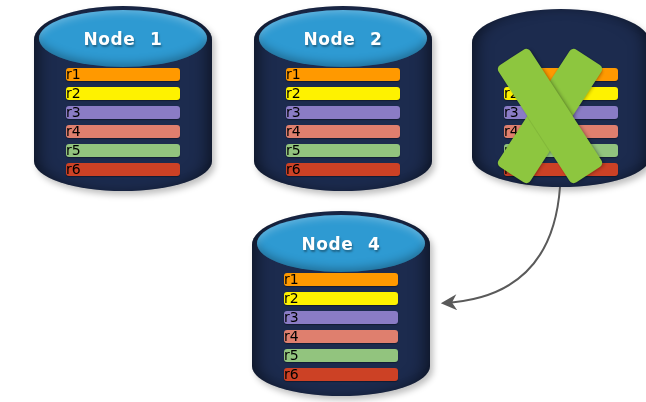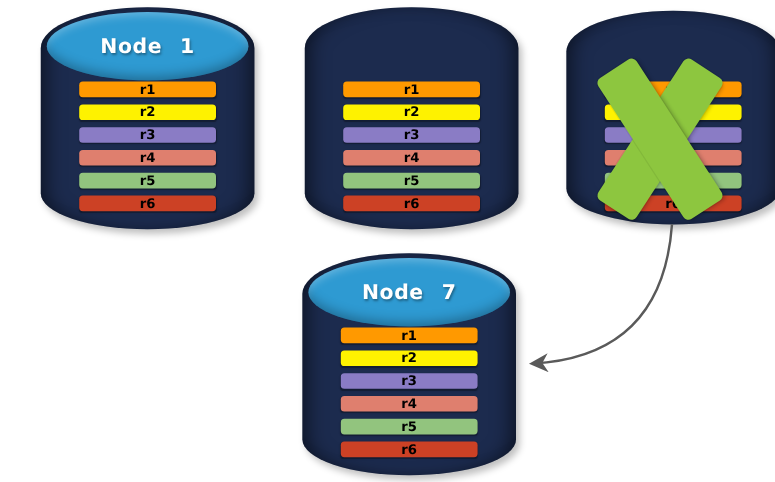--- a/index.html
+++ b/index.html
@@ -54,24 +54,24 @@
   .rows {
     position: absolute; left: 32px; right: 32px; top: 62px;
     display: flex; flex-direction: column; gap: 6px;
     z-index: 1;
   }
   .node-3 .rows { top: 59px; }
   .row {
     height: 13px;
     border-radius: 3px;
     color: var(--row-text, #000000);
-    font-size: 11px;
-    font-weight: bold;
+    font-size: 14px;
+    font-weight: normal;
     line-height: 13px;
-    text-align: center;
+    text-align: left;
     box-shadow: 0 1px 1px rgba(0,0,0,.35);
   }
 
   
   .fail-x {
     position: absolute;
     left: 59px; top: 37px;
     width: 38px; height: 140px;
     z-index: 2;
   }
@@ -109,20 +109,23 @@
       <div class="row" style="background-color: rgb(254, 242, 0);">r2</div>
       <div class="row" style="background-color: rgb(138, 124, 197);">r3</div>
       <div class="row" style="background-color: rgb(223, 127, 110);">r4</div>
       <div class="row" style="background-color: rgb(146, 196, 126);">r5</div>
       <div class="row" style="background-color: rgb(204, 65, 37);">r6</div>
     </div>
   </div>
 
   <div class="node node-2">
     <div class="cyl-body"></div>
+    <div class="cyl-top">
+      <span class="node-title">Node 2</span>
+    </div>
     <div class="rows">
       <div class="row" style="background-color: rgb(255, 153, 0);">r1</div>
       <div class="row" style="background-color: rgb(254, 242, 0);">r2</div>
       <div class="row" style="background-color: rgb(138, 124, 197);">r3</div>
       <div class="row" style="background-color: rgb(223, 127, 110);">r4</div>
       <div class="row" style="background-color: rgb(146, 196, 126);">r5</div>
       <div class="row" style="background-color: rgb(204, 65, 37);">r6</div>
     </div>
   </div>
 
@@ -138,21 +141,21 @@
     </div>
     <div class="fail-x">
       <div class="x-arm x-arm-a"></div>
       <div class="x-arm x-arm-b"></div>
     </div>
   </div>
 
   <div class="node node-4">
     <div class="cyl-body"></div>
     <div class="cyl-top">
-      <span class="node-title">Node 7</span>
+      <span class="node-title">Node 4</span>
     </div>
     <div class="rows">
       <div class="row" style="background-color: rgb(255, 153, 0);">r1</div>
       <div class="row" style="background-color: rgb(254, 242, 0);">r2</div>
       <div class="row" style="background-color: rgb(138, 124, 197);">r3</div>
       <div class="row" style="background-color: rgb(223, 127, 110);">r4</div>
       <div class="row" style="background-color: rgb(146, 196, 126);">r5</div>
       <div class="row" style="background-color: rgb(204, 65, 37);">r6</div>
     </div>
   </div>

